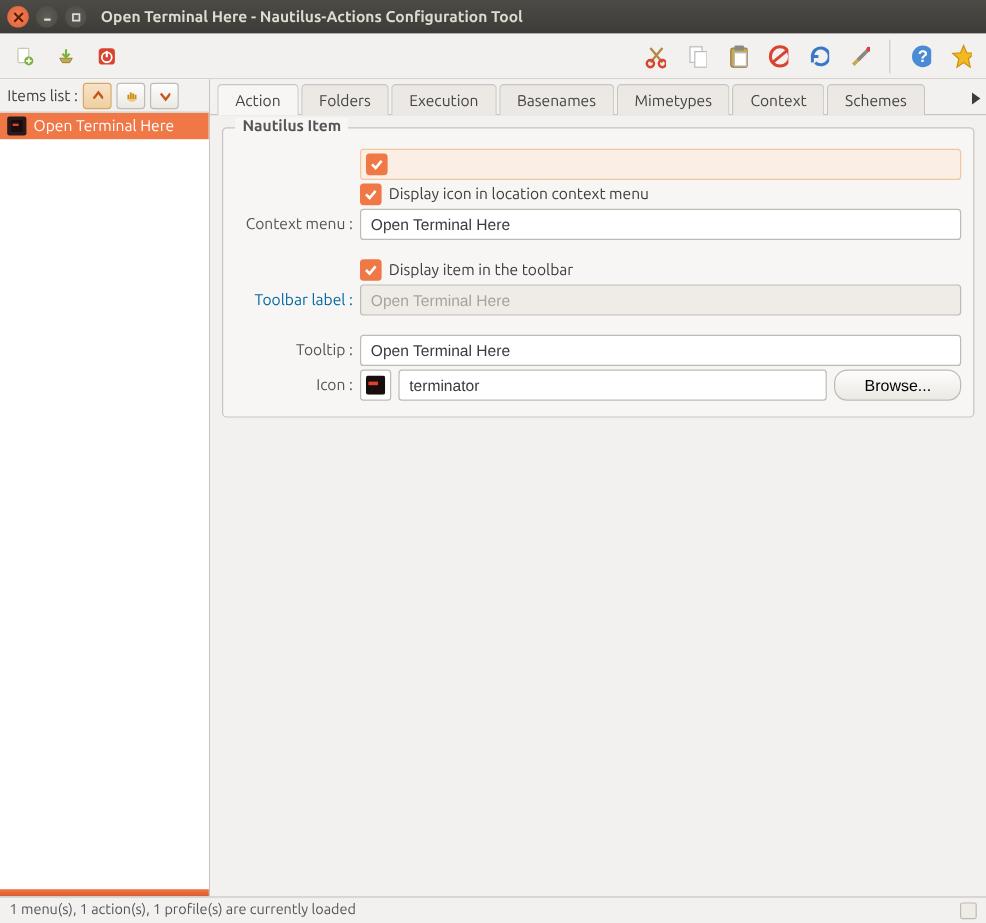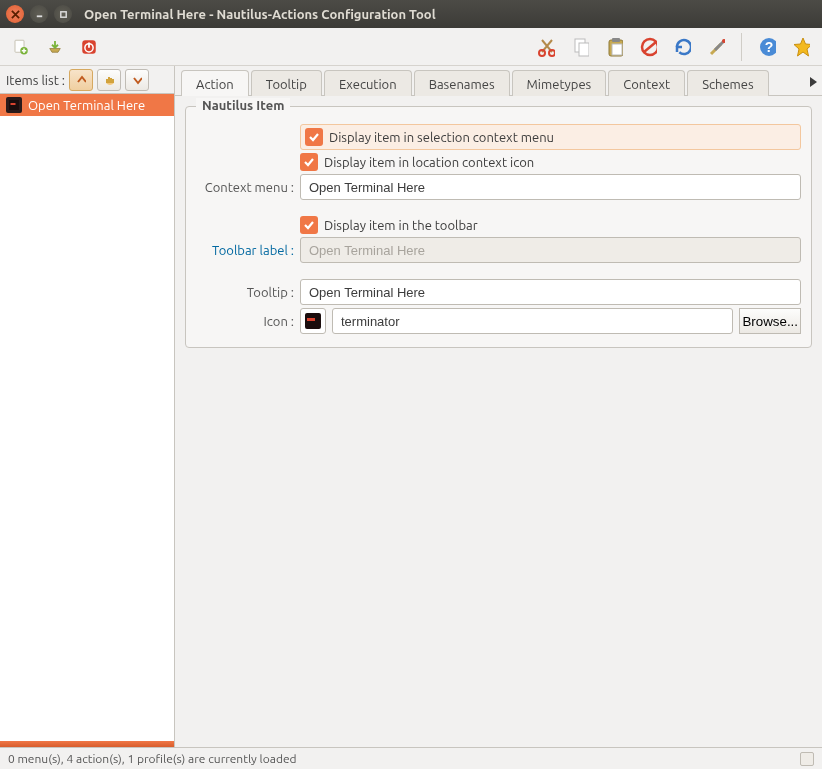--- a/index.html
+++ b/index.html
@@ -116,21 +116,21 @@
   .txt {
     flex:1; height:26px; border:1px solid #bfbbb3; border-radius:3px;
     background:#fff; padding:0 8px; font-size:13px; color:#3c3c3c;
   }
   .txt.disabled { background:#efece7; color:#a8a49d;}
   .icon-prev {
     width:26px;height:26px;border:1px solid #bfbbb3;border-radius:3px;
     background:#fff; display:flex;align-items:center;justify-content:center;margin-right:6px;
   }
   .btn {
-    height:26px;padding:0 2px;border:1px solid #bfbbb3;border-radius:0;
+    height:26px;padding:0 24px;border:1px solid #bfbbb3;border-radius:11px;
     background:linear-gradient(#fdfdfc,#ece9e4); margin-left:6px;
   }
   .statusbar {
     height:22px;border-top:1px solid #c8c5bf;background:#f2f1f0;
     display:flex;align-items:center;padding:0 8px;color:#555;font-size:12px;
   }
   .left-resize {
     height:6px;background:linear-gradient(#f07746,#d85c2c);
   }
   .status-grip{
@@ -265,21 +265,21 @@
         </span>
         <span>Open Terminal Here</span>
       </div>
     </div>
     <div class="left-resize"></div>
   </div>
 
   <div class="rightpane">
     <div class="tabs">
       <div class="tab active">Action</div>
-      <div class="tab">Tooltip</div>
+      <div class="tab">Folders</div>
       <div class="tab">Execution</div>
       <div class="tab">Basenames</div>
       <div class="tab">Mimetypes</div>
       <div class="tab">Context</div>
       <div class="tab">Schemes</div>
       <div class="tab-scroll">
         <svg width="10" height="12">
             <path d="M2 1 L9 6 L2 11 Z" fill="#3c3c3c"></path>
           </svg>
       </div>
@@ -290,32 +290,31 @@
         <div class="group-title">Nautilus Item</div>
 
         <div class="form-row">
           <div class="form-label"></div>
           <div class="check-wrap-hl">
             <span class="check">
               <svg width="12" height="12">
                   <path d="M2 6 L5 9 L10 3" fill="none" stroke-width="2.2"></path>
                 </svg>
             </span>
-            <span class="check-label">Display item in selection context menu</span>
           </div>
         </div>
 
         <div class="form-row">
           <div class="form-label"></div>
           <span class="check">
             <svg width="12" height="12">
                 <path d="M2 6 L5 9 L10 3" fill="none" stroke-width="2.2"></path>
               </svg>
           </span>
-          <span class="check-label">Display item in location context icon</span>
+          <span class="check-label">Display icon in location context menu</span>
         </div>
 
         <div class="form-row">
           <div class="form-label">Context menu :</div>
           <input class="txt" value="Open Terminal Here" style="">
         </div>
 
         <div style="height:10px"></div>
 
         <div class="form-row">
@@ -352,15 +351,15 @@
           <input class="txt" value="terminator" style="">
           <button class="btn">Browse...</button>
         </div>
 
       </div>
     </div>
   </div>
 </div>
 
 <div class="statusbar">
-  <span>0 menu(s), 4 action(s), 1 profile(s) are currently loaded</span>
+  <span>1 menu(s), 1 action(s), 1 profile(s) are currently loaded</span>
   <span class="status-grip"></span>
 </div>
 
 </body></html>

